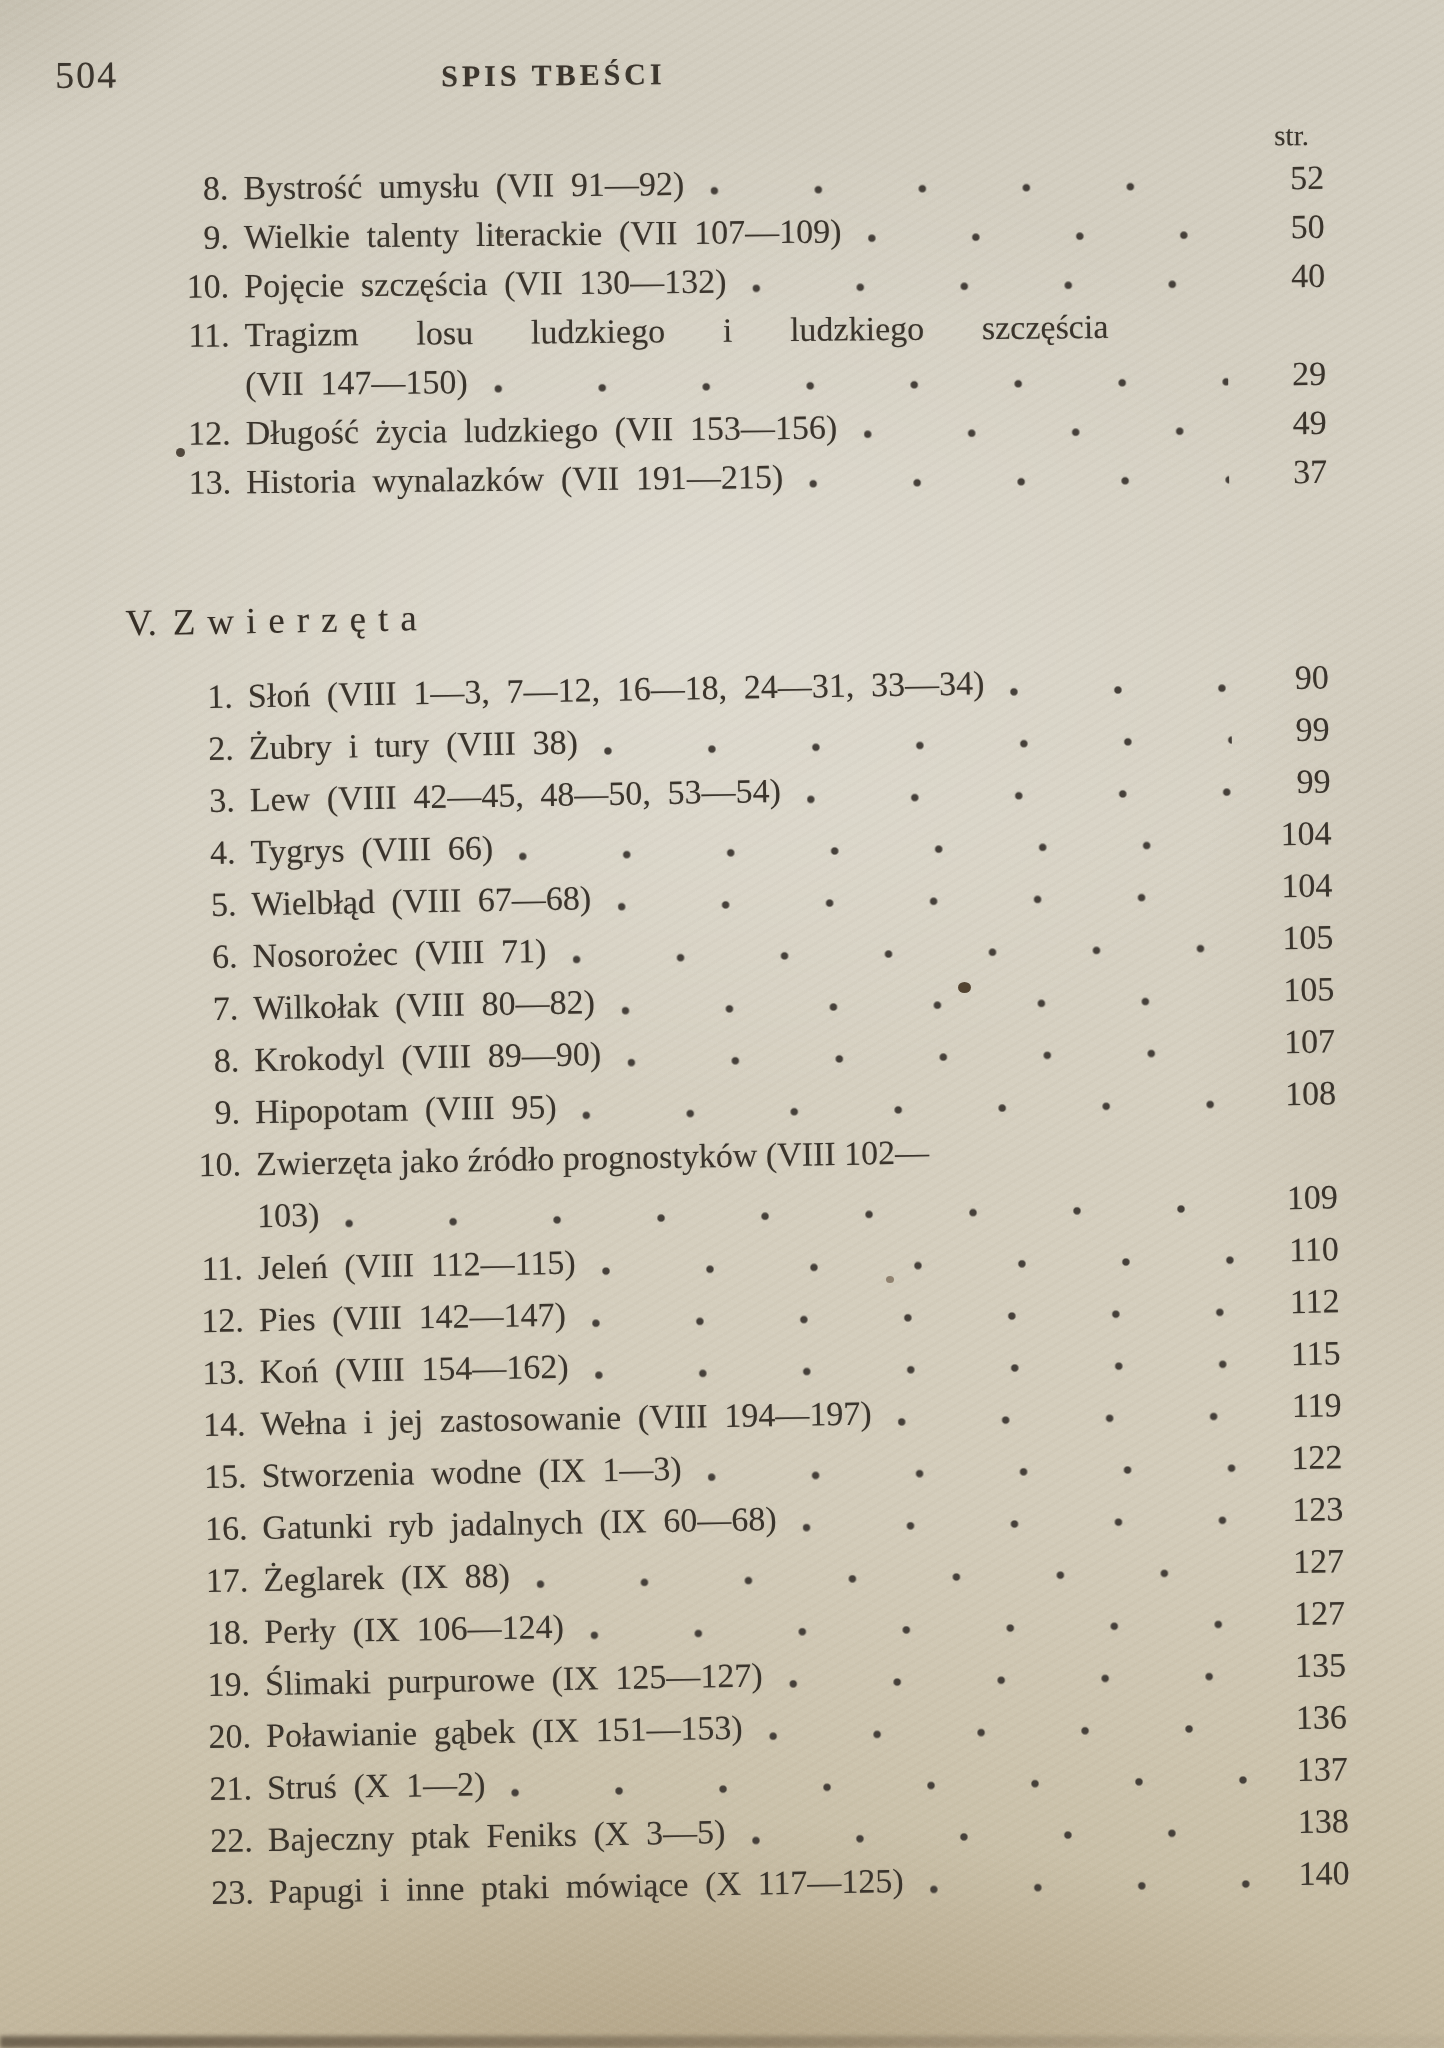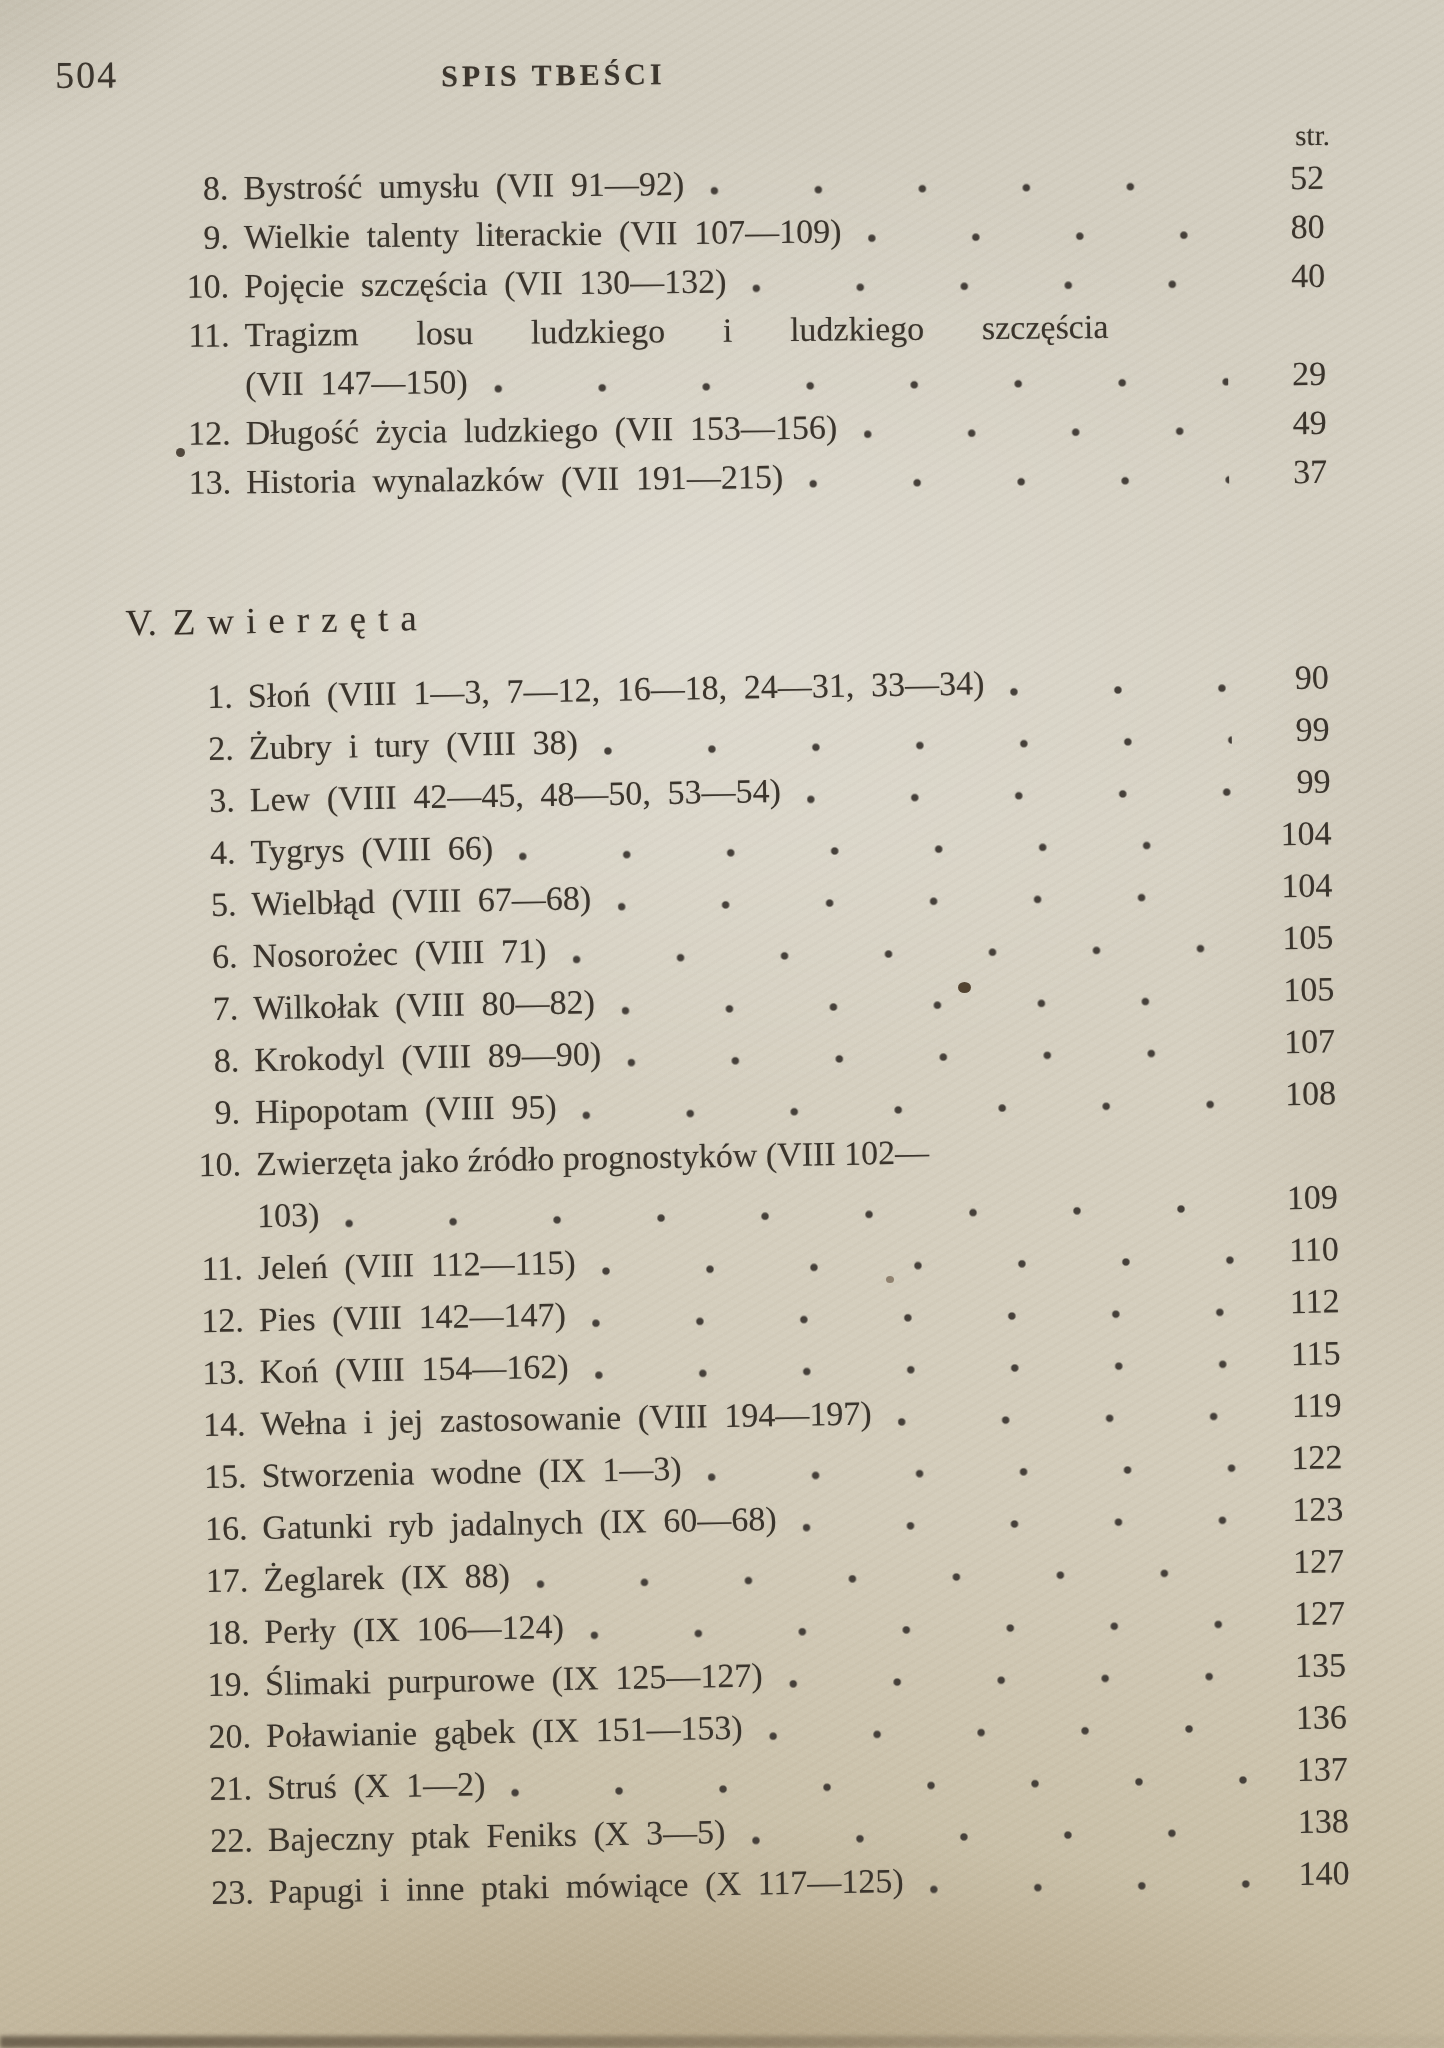--- a/index.html
+++ b/index.html
@@ -44,21 +44,21 @@
   }
   .folio{
     position:absolute;left:62px;top:46px;
     font-size:38px;letter-spacing:2px;color:#3c362e;
   }
   .page-title{
     position:absolute;left:448px;top:56px;
     font-size:30px;font-weight:bold;letter-spacing:4px;color:#3c362e;
   }
   .str-label{
-    position:absolute;right:108px;top:124px;
+    position:absolute;right:129px;top:124px;
     font-size:29px;color:#3a342c;
   }
 
   .toc{position:absolute;top:158px;left:0;right:0;}
   .toc-row{
     display:flex;height:49px;padding-right:114px;
     font-size:34px;
   }
   .row-num,.row-text,.row-page{line-height:49px;white-space:pre;}
   .row-num{flex:none;width:234px;text-align:right;}
@@ -105,21 +105,21 @@
           <div class="toc-row">
     <span class="row-num">8.</span>
     <span class="row-text">Bystrość umysłu (VII 91—92)</span>
     <span class="dots"></span>
     <span class="row-page">52</span>
   </div>
           <div class="toc-row">
     <span class="row-num">9.</span>
     <span class="row-text">Wielkie talenty literackie (VII 107—109)</span>
     <span class="dots"></span>
-    <span class="row-page">80</span>
+    <span class="row-page">50</span>
   </div>
           <div class="toc-row">
     <span class="row-num">10.</span>
     <span class="row-text">Pojęcie szczęścia (VII 130—132)</span>
     <span class="dots"></span>
     <span class="row-page">40</span>
   </div>
           <div class="toc-row wrap-first">
     <span class="row-num">11.</span>
     <span class="row-text">Tragizm losu ludzkiego i ludzkiego szczęścia</span>

